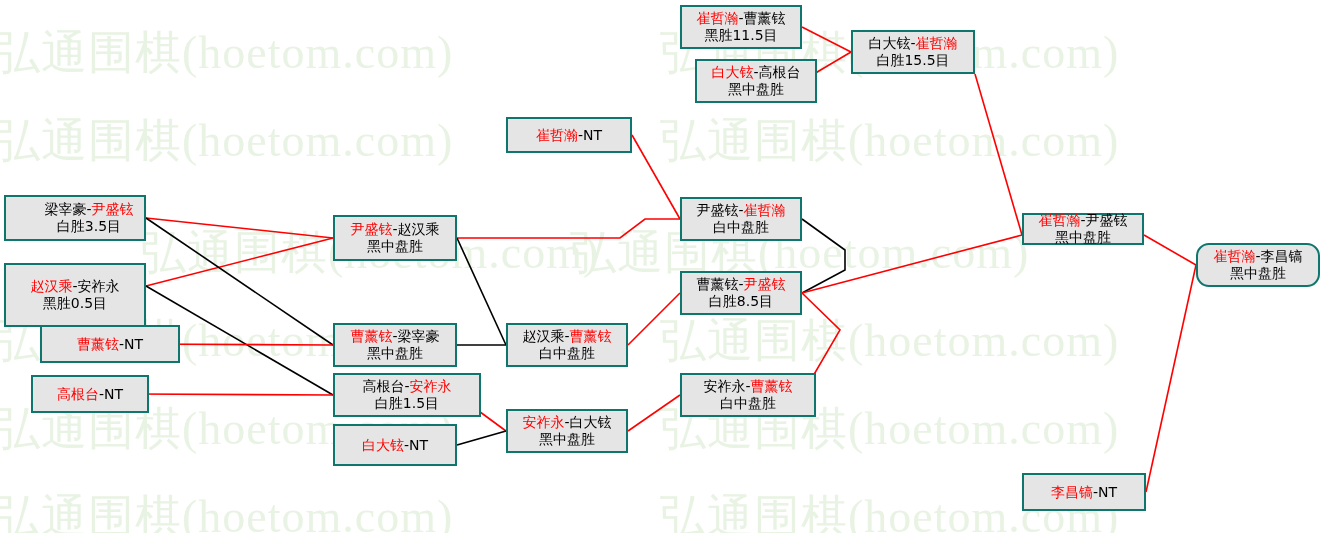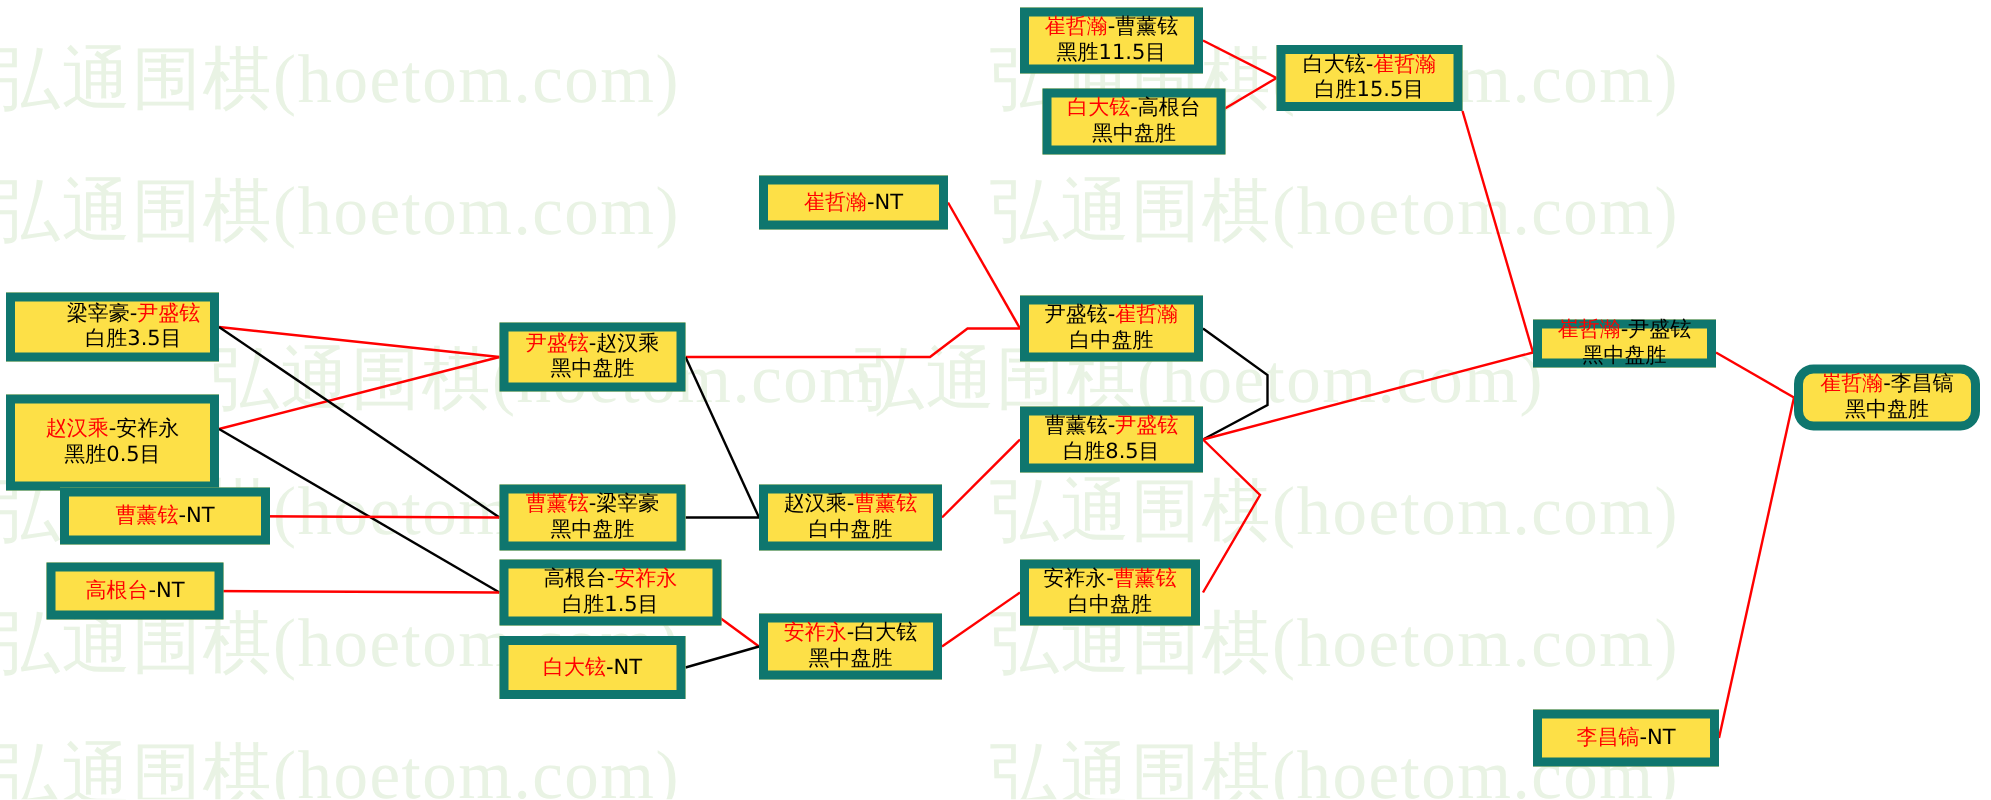--- a/index.html
+++ b/index.html
@@ -35,22 +35,22 @@
   
   #lines {
     position: absolute;
     left: 0; top: 0;
     z-index: 1;
   }
   
   .node {
     position: absolute;
     box-sizing: border-box;
-    border: 6px solid #0f766e;
-    background: #fde047;
+    border: 2px solid #0f766e;
+    background: #e5e5e5;
     z-index: 2;
     display: flex;
     flex-direction: column;
     align-items: center;
     justify-content: center;
     font-size: 14px;
     line-height: 17px;
     color: #000000;
     text-align: center;
     padding: 2px 4px;
@@ -156,21 +156,21 @@
         <div class="ln"><span class="blk">黑中盘胜</span></div>
       </div>
       <div class="node" style="left: 680px; top: 197px; width: 122px; height: 44px;">
         <div class="ln"><span class="blk">尹盛铉</span><span class="blk">-</span><span class="red">崔哲瀚</span></div>
         <div class="ln"><span class="blk">白中盘胜</span></div>
       </div>
       <div class="node" style="left: 680px; top: 271px; width: 122px; height: 44px;">
         <div class="ln"><span class="blk">曹薰铉</span><span class="blk">-</span><span class="red">尹盛铉</span></div>
         <div class="ln"><span class="blk">白胜8.5目</span></div>
       </div>
-      <div class="node" style="left: 680px; top: 373px; width: 120px; height: 44px;">
+      <div class="node" style="left: 680px; top: 373px; width: 136px; height: 44px;">
         <div class="ln"><span class="blk">安祚永</span><span class="blk">-</span><span class="red">曹薰铉</span></div>
         <div class="ln"><span class="blk">白中盘胜</span></div>
       </div>
       <div class="node" style="left: 851px; top: 30px; width: 124px; height: 44px;">
         <div class="ln"><span class="blk">白大铉</span><span class="blk">-</span><span class="red">崔哲瀚</span></div>
         <div class="ln"><span class="blk">白胜15.5目</span></div>
       </div>
       <div class="node" style="left: 1022px; top: 213px; width: 122px; height: 32px;">
         <div class="ln"><span class="red">崔哲瀚</span><span class="blk">-尹盛铉</span></div>
         <div class="ln"><span class="blk">黑中盘胜</span></div>

